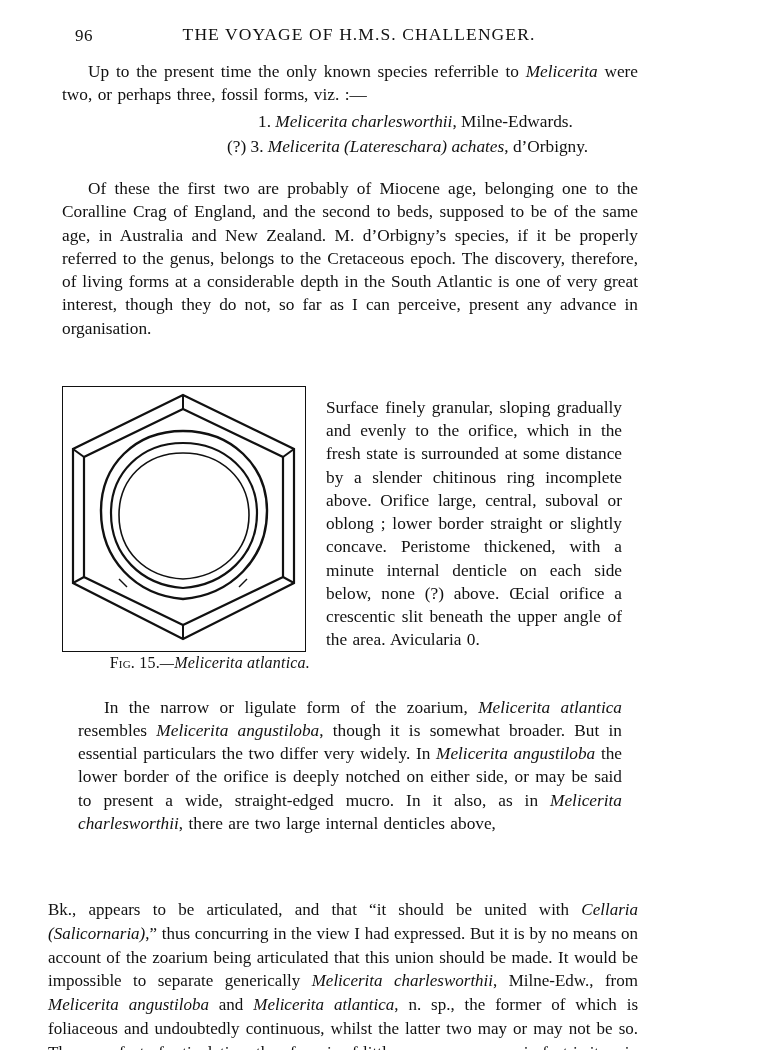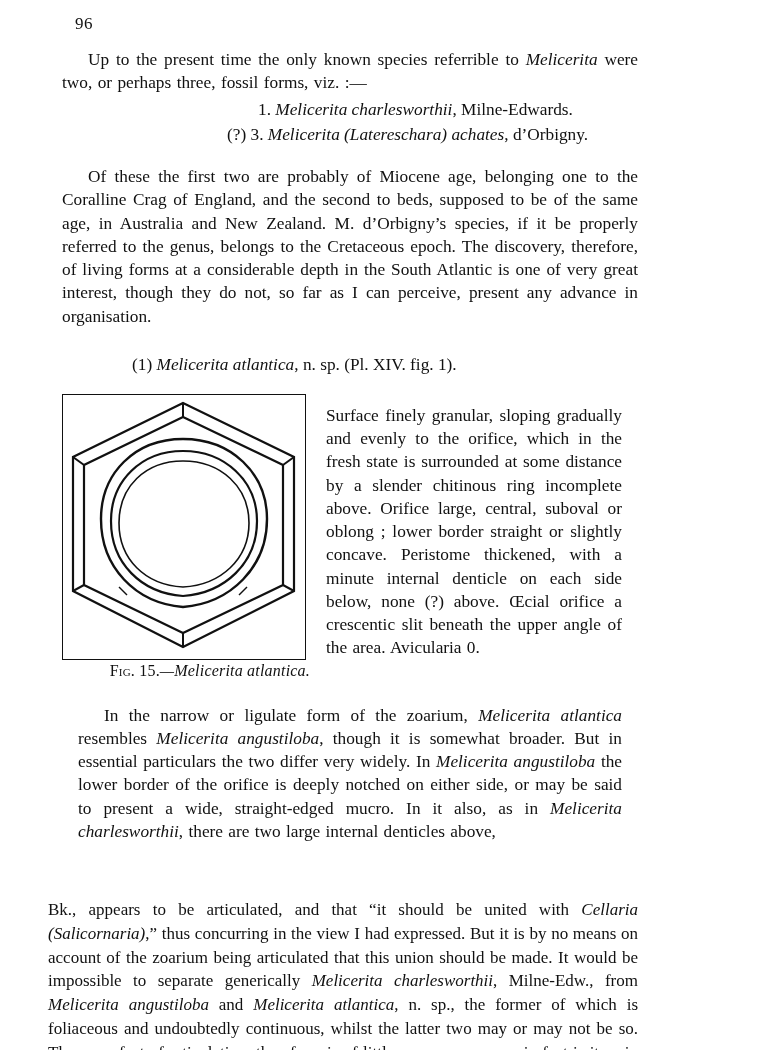--- a/index.html
+++ b/index.html
@@ -13,21 +13,21 @@
     font-family: "Liberation Serif", serif;
     color: #111111;
     position: relative;
     overflow: hidden;
   }
   .page {
     position: relative;
     width: 700px;
     height: 1050px;
     box-sizing: border-box;
-    padding: 0 62px;
+    padding: 12px 62px;
   }
   
   .header {
     position: relative;
     height: 48px;
   }
   .page-number {
     position: absolute;
     left: 13px;
     top: 14px;
@@ -129,37 +129,37 @@
   }
   .clear { clear: both; }
 </style>
 </head>
 <body>
 
 <div class="page">
 
   <div class="header">
     <div class="page-number">96</div>
+    <div class="running-head">THE VOYAGE OF H.M.S. CHALLENGER.</div>
   </div>
 
   <p class="para indent"><span>Up to the present time the only known species referrible to </span><i>Melicerita</i><span> were two, or perhaps three, fossil forms, viz. :—</span></p>
 
   <ul class="list">
     <li><span>1.</span> <i>Melicerita charlesworthii</i><span>, Milne-Edwards.</span></li>
     <li class="q"><span>(?) 3.</span> <i>Melicerita (Latereschara) achates</i><span>, d’Orbigny.</span></li>
   </ul>
 
   <div class="spacer-lg"></div>
 
   <p class="para indent">Of these the first two are probably of Miocene age, belonging one to the Coralline Crag of England, and the second to beds, supposed to be of the same age, in Australia and New Zealand.   M. d’Orbigny’s species, if it be properly referred to the genus, belongs to the Cretaceous epoch.   The discovery, therefore, of living forms at a considerable depth in the South Atlantic is one of very great interest, though they do not, so far as I can perceive, present any advance in organisation.</p>
 
   <div class="spacer-lg"></div>
   <div class="spacer-sm"></div>
 
-  <p class="species-head"><span>(1) </span><i>Melicerita atlantica</i><span>, n. sp. (Pl. XIV. fig. 1).</span></p>
 
   <div class="spacer-md"></div>
 
 
   <div class="figure-block">
     <div class="figure-frame">
       <svg width="241" height="263" viewBox="0 0 241 263">
         <polygon points="120,8 231,62 231,196 120,252 10,196 10,62" fill="none" stroke="#111" stroke-width="2.2"></polygon>
         <polygon points="120,22 220,70 220,190 120,238 21,190 21,70" fill="none" stroke="#111" stroke-width="2.2"></polygon>
         <path d="M120,44 C168,44 204,78 204,124 C204,172 168,208 120,212 C72,208 38,172 38,124 C38,78 72,44 120,44 Z" fill="none" stroke="#111" stroke-width="2.4"></path>

